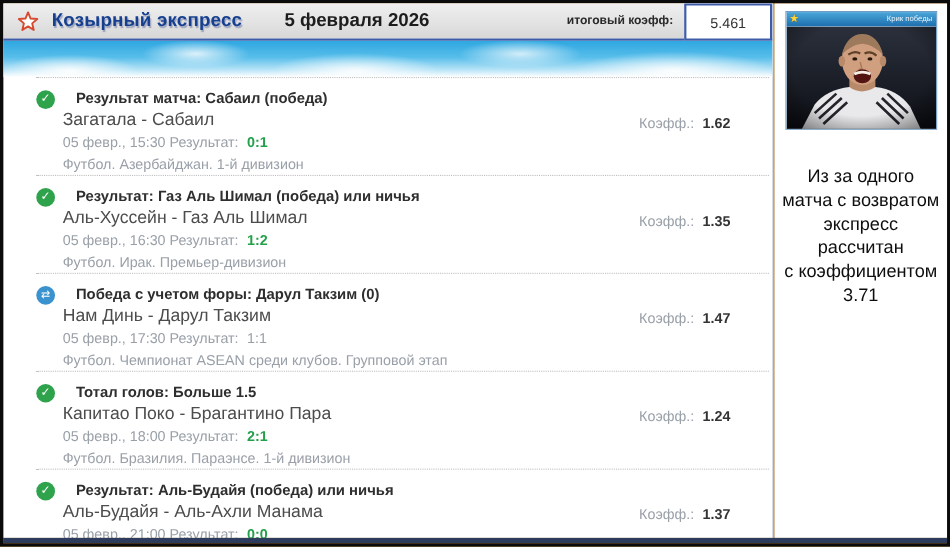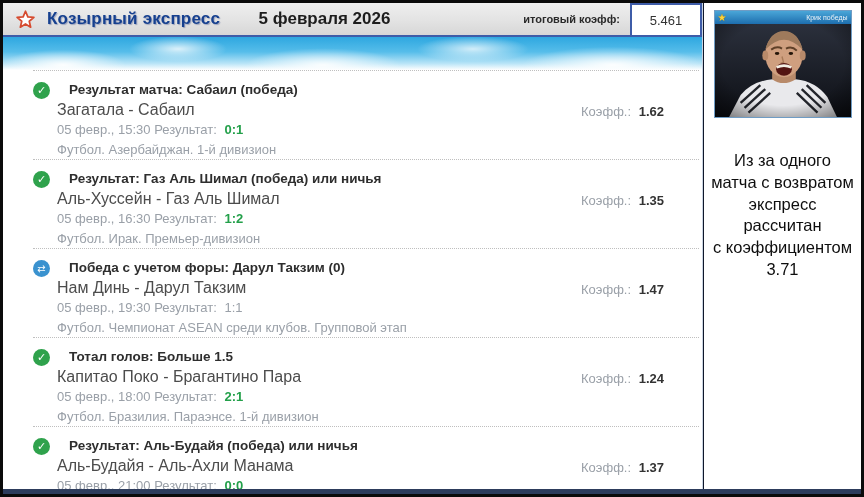--- a/index.html
+++ b/index.html
@@ -1,18 +1,18 @@
 <!DOCTYPE html>
 <html><head>
 <meta charset="utf-8">
 <style>
   * { margin:0; padding:0; box-sizing:border-box; }
   body { background:#888; font-family:"Liberation Sans", sans-serif; }
   .frame {
-    position:relative; width:864px; height:497px; background:#0f172a;
+    position:relative; width:864px; height:497px; background:#a16207;
     border:3px solid #0b0b0b; overflow:hidden;
   }
   
   .left-panel {
     position:absolute; left:0; top:0; width:700px; height:486px;
     background:#ffffff; border-right:1px solid #c9d4e2;
   }
   .header {
     position:relative; height:34px; display:flex; align-items:center;
     background:linear-gradient(to bottom,#efefef 0%,#e3e3e3 55%,#d7d7d7 100%);
@@ -23,21 +23,21 @@
     font-size:17px; font-weight:bold; color:#16408f; letter-spacing:.2px;
     text-shadow:1px 1px 1px rgba(30,50,120,.35); white-space:nowrap;
   }
   .header-date {
     position:absolute; left:46%; transform:translateX(-50%);
     font-size:17px; font-weight:600; color:#1d1d1d; white-space:nowrap;
   }
   .header-right { margin-left:auto; display:flex; align-items:center; height:100%; }
   .total-label { font-size:11px; font-weight:700; color:#2a2a2a; margin-right:10px; white-space:nowrap; }
   .total-box {
-    width:72px; height:34px; margin-bottom:-2px; background:#ffffff;
+    width:80px; height:34px; margin-bottom:-2px; background:#ffffff;
     border:2px solid #3e5ca8; display:flex; align-items:center; justify-content:center;
     font-size:13px; color:#333;text-align:center;
   }
   .sky {
     height:33px;
     background:
       radial-gradient(90px 22px at 60px 28px, rgba(255,255,255,.95), transparent 70%),
       radial-gradient(70px 18px at 175px 12px, rgba(255,255,255,.8), transparent 70%),
       radial-gradient(110px 24px at 320px 28px, rgba(255,255,255,.9), transparent 70%),
       radial-gradient(80px 18px at 470px 12px, rgba(255,255,255,.75), transparent 70%),
@@ -153,21 +153,21 @@
         <span class="coeff-label">Коэфф.:</span>
         <span class="coeff-value">1.35</span>
       </div>
     </div>
 
     <div class="entry">
       <span class="status-icon refund">⇄</span>
       <div class="entry-title">Победа с учетом форы: Дарул Такзим (0)</div>
       <div class="entry-match">Нам Динь - Дарул Такзим</div>
       <div class="entry-meta">
-        <span class="entry-datetime">05 февр., 19:30</span>
+        <span class="entry-datetime">05 февр., 17:30</span>
         <span class="result-label">Результат:</span>
         <span class="result-value gray">1:1</span>
       </div>
       <div class="entry-league">Футбол. Чемпионат ASEAN среди клубов. Групповой этап</div>
       <div class="entry-coeff">
         <span class="coeff-label">Коэфф.:</span>
         <span class="coeff-value">1.47</span>
       </div>
     </div>
 

